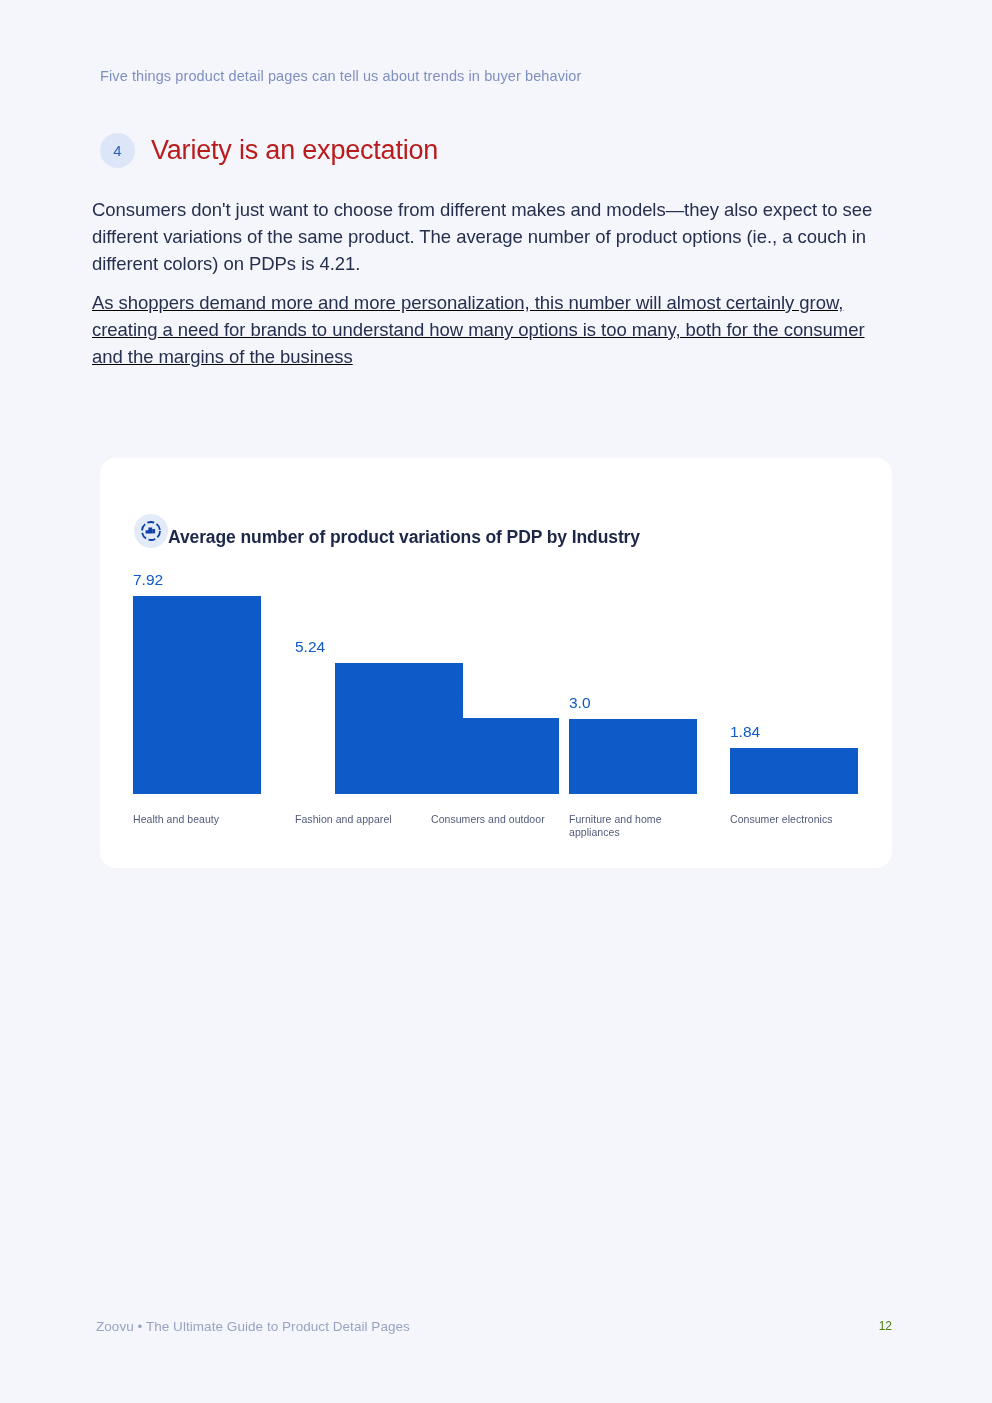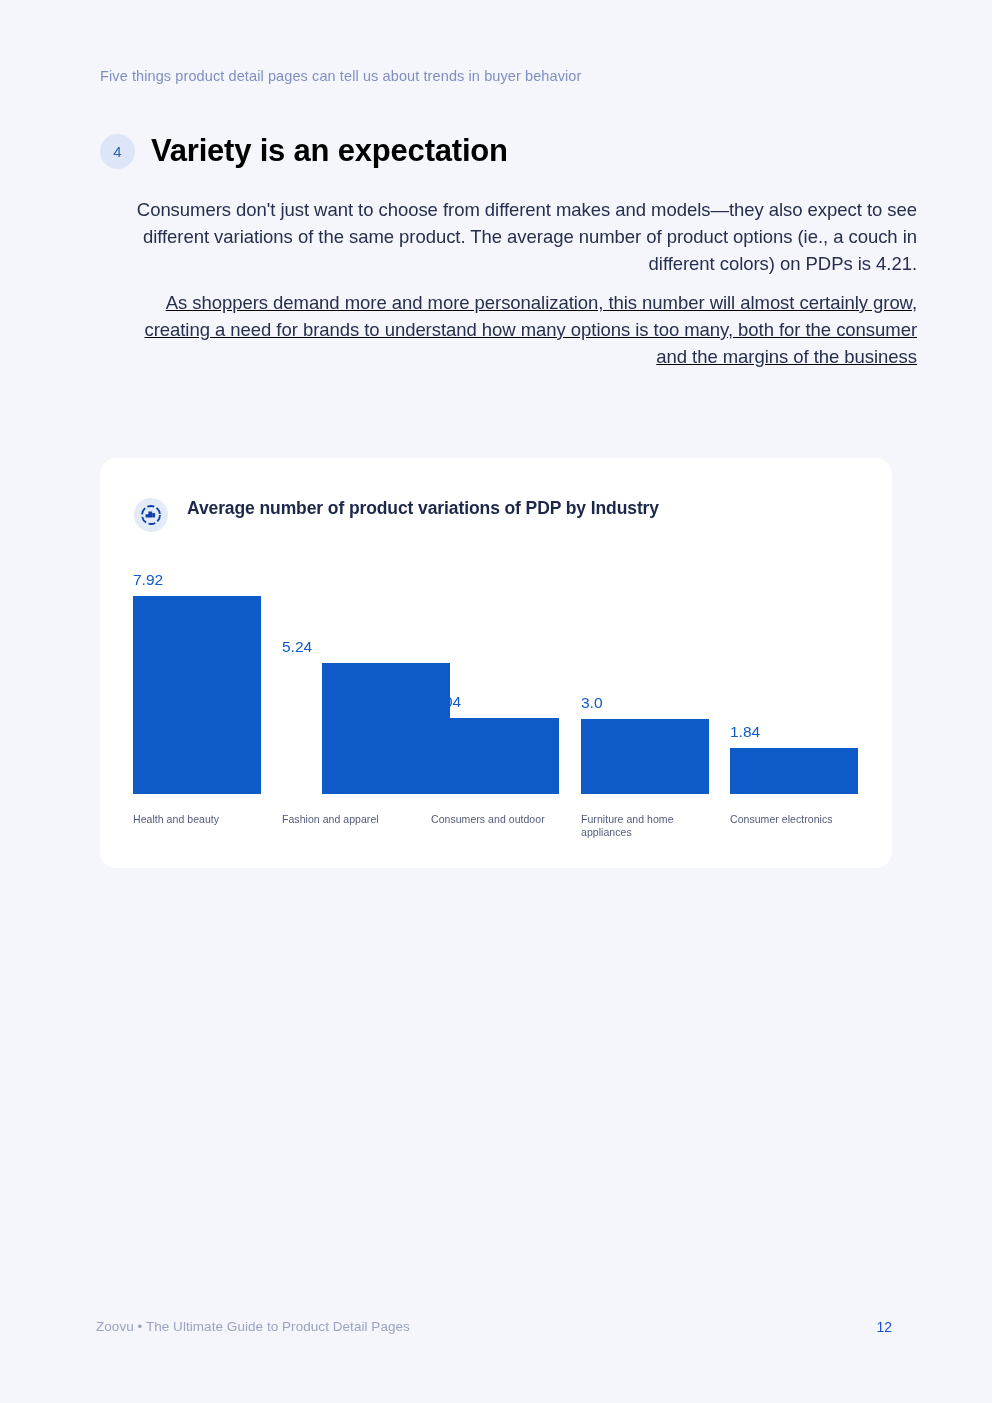--- a/index.html
+++ b/index.html
@@ -49,33 +49,32 @@
     border-radius: 50%;
     background: #dde6f8;
     color: #2f60b5;
     font-size: 15px;
     display: flex;
     align-items: center;
     justify-content: center;
     flex: 0 0 auto;
   }
   .section-title {
-    font-size: 31px;
-    font-weight: bold;
-    color: #000000;
+    font-size: 27px;
+    font-weight: normal;
+    color: #b91c1c;
     letter-spacing: -0.2px;
     white-space: nowrap;
   }
 
   
   .body-copy {
     position: absolute;
-    left: 117px;
+    left: 92px;
     width: 800px;
-    text-align: right;
   }
   .body-copy p {
     margin: 0 0 20px 0;
     font-size: 18.5px;
     line-height: 27px;
     color: #262f4e;
     letter-spacing: -0.05px;
   }
   .body-copy p:last-child { margin-bottom: 0; }
   .para-block-1 { top: 196px; }
@@ -89,24 +88,23 @@
     width: 792px;
     height: 410px;
     background: #ffffff;
     border-radius: 16px;
     box-sizing: border-box;
   }
 
   .card-head {
     position: absolute;
     left: 34px;
-    top: 40px;
-    display: flex;
-    align-items: flex-start;
-    gap: 19px;
+    top: 56px;
+    display: flex;
+    align-items: flex-end;
   }
   .card-icon {
     width: 34px;
     height: 34px;
     border-radius: 50%;
     background: #e3eaf8;
     display: flex;
     align-items: center;
     justify-content: center;
     flex: 0 0 auto;
@@ -164,22 +162,22 @@
     top: 1319px;
     font-size: 13.5px;
     color: #9aa4c2;
     letter-spacing: 0.05px;
     white-space: nowrap;
   }
   .footer-page {
     position: absolute;
     right: 100px;
     top: 1319px;
-    font-size: 14px;
-    color: #1d4ed8;
+    font-size: 12px;
+    color: #4d7c0f;
   }
 </style>
 </head>
 <body>
 
 <div class="page">
 
   <div class="eyebrow">Five things product detail pages can tell us about trends in buyer behavior</div>
 
   <div class="section-head">
@@ -208,33 +206,33 @@
     </div>
 
     <div class="plot">
 
       <div class="bar-group" style="left:0px;">
         <div class="bar-value">7.92</div>
         <div class="bar-rect" style="height:198px;"></div>
         <div class="bar-label">Health and beauty</div>
       </div>
 
-      <div class="bar-group" style="left:149px;padding-left:40px;">
+      <div class="bar-group" style="left:162px;padding-left:40px;">
         <div class="bar-value">5.24</div>
         <div class="bar-rect" style="height:131px;"></div>
         <div class="bar-label">Fashion and apparel</div>
       </div>
 
       <div class="bar-group" style="left:298px;">
         <div class="bar-value">3.04</div>
         <div class="bar-rect" style="height:76px;"></div>
         <div class="bar-label">Consumers and outdoor</div>
       </div>
 
-      <div class="bar-group" style="left:448px;">
+      <div class="bar-group" style="left:436px;">
         <div class="bar-value">3.0</div>
         <div class="bar-rect" style="height:75px;"></div>
         <div class="bar-label">Furniture and home appliances</div>
       </div>
 
       <div class="bar-group" style="left:597px;">
         <div class="bar-value">1.84</div>
         <div class="bar-rect" style="height:46px;"></div>
         <div class="bar-label">Consumer electronics</div>
       </div>

